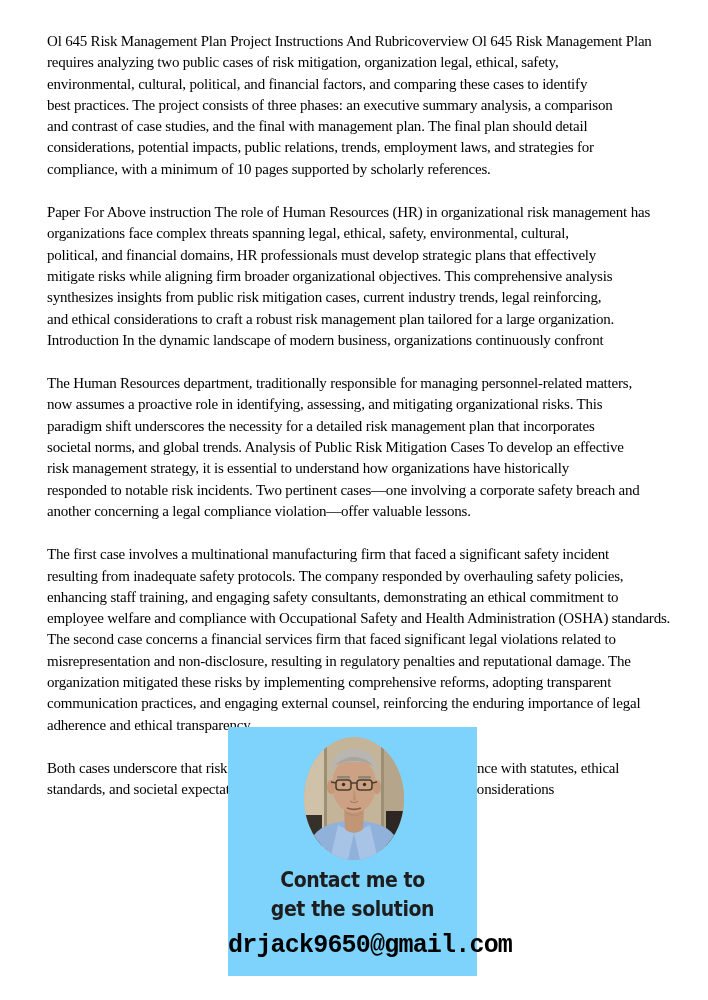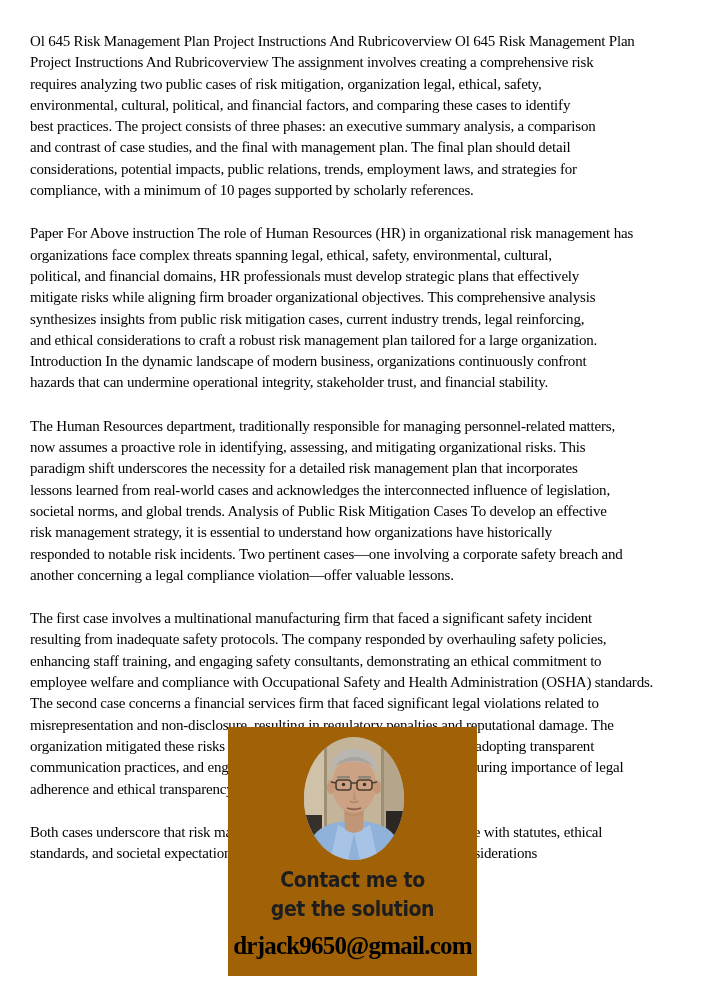--- a/index.html
+++ b/index.html
@@ -9,21 +9,21 @@
   }
   body {
     width: 708px;
     height: 1000px;
     position: relative;
     overflow: hidden;
     font-family: "Liberation Serif", serif;
   }
   .doc {
     position: absolute;
-    left: 30px;
+    left: 47px;
     top: 31px;
     width: 614px;
     color: #000000;
     font-size: 15px;
     line-height: 21.3px;
     letter-spacing: -0.2px;
   }
   .para { margin: 0 0 22px 0; }
   .ln { white-space: pre; }
 
@@ -57,57 +57,54 @@
     letter-spacing: -0.5px;
     transform: scaleX(0.86);
     transform-origin: 50% 50%;
   }
   .ad-email {
     position: absolute;
     top: 205px;
     left: 0;
     width: 100%;
     text-align: center;
-    font-family: Liberation Serif, serif;
+    font-family: Liberation Mono, monospace;
     font-weight: 700;
     font-size: 25px;
     line-height: 28px;
     color: #000000;
     letter-spacing: -0.8px;
   }
 </style>
 </head>
 <body style="background: rgb(255, 255, 255);">
 
 <div class="doc" style="color: rgb(0, 0, 0);">
     <div class="para">
       <div class="ln">Ol 645 Risk Management Plan Project Instructions And Rubricoverview Ol 645 Risk Management Plan</div>
-      <div class="ln">Project Instructions And Rubricoverview The assignment involves creating a comprehensive risk</div>
       <div class="ln">requires analyzing two public cases of risk mitigation, organization legal, ethical, safety,</div>
       <div class="ln">environmental, cultural, political, and financial factors, and comparing these cases to identify</div>
       <div class="ln">best practices. The project consists of three phases: an executive summary analysis, a comparison</div>
       <div class="ln">and contrast of case studies, and the final with management plan. The final plan should detail</div>
       <div class="ln">considerations, potential impacts, public relations, trends, employment laws, and strategies for</div>
       <div class="ln">compliance, with a minimum of 10 pages supported by scholarly references.</div>
     </div>
     <div class="para">
       <div class="ln">Paper For Above instruction The role of Human Resources (HR) in organizational risk management has</div>
       <div class="ln">organizations face complex threats spanning legal, ethical, safety, environmental, cultural,</div>
       <div class="ln">political, and financial domains, HR professionals must develop strategic plans that effectively</div>
       <div class="ln">mitigate risks while aligning firm broader organizational objectives. This comprehensive analysis</div>
       <div class="ln">synthesizes insights from public risk mitigation cases, current industry trends, legal reinforcing,</div>
       <div class="ln">and ethical considerations to craft a robust risk management plan tailored for a large organization.</div>
       <div class="ln">Introduction In the dynamic landscape of modern business, organizations continuously confront</div>
-      <div class="ln">hazards that can undermine operational integrity, stakeholder trust, and financial stability.</div>
     </div>
     <div class="para">
       <div class="ln">The Human Resources department, traditionally responsible for managing personnel-related matters,</div>
       <div class="ln">now assumes a proactive role in identifying, assessing, and mitigating organizational risks. This</div>
       <div class="ln">paradigm shift underscores the necessity for a detailed risk management plan that incorporates</div>
-      <div class="ln">lessons learned from real-world cases and acknowledges the interconnected influence of legislation,</div>
       <div class="ln">societal norms, and global trends. Analysis of Public Risk Mitigation Cases To develop an effective</div>
       <div class="ln">risk management strategy, it is essential to understand how organizations have historically</div>
       <div class="ln">responded to notable risk incidents. Two pertinent cases—one involving a corporate safety breach and</div>
       <div class="ln">another concerning a legal compliance violation—offer valuable lessons.</div>
     </div>
     <div class="para">
       <div class="ln">The first case involves a multinational manufacturing firm that faced a significant safety incident</div>
       <div class="ln">resulting from inadequate safety protocols. The company responded by overhauling safety policies,</div>
       <div class="ln">enhancing staff training, and engaging safety consultants, demonstrating an ethical commitment to</div>
       <div class="ln">employee welfare and compliance with Occupational Safety and Health Administration (OSHA) standards.</div>
@@ -116,21 +113,21 @@
       <div class="ln">organization mitigated these risks by implementing comprehensive reforms, adopting transparent</div>
       <div class="ln">communication practices, and engaging external counsel, reinforcing the enduring importance of legal</div>
       <div class="ln">adherence and ethical transparency.</div>
     </div>
     <div class="para">
       <div class="ln">Both cases underscore that risk management must be anchored in compliance with statutes, ethical</div>
       <div class="ln">standards, and societal expectations, encompassing cultural and political considerations</div>
     </div>
   </div>
 
-<div class="ad-overlay" style="background: #a16207;">
+<div class="ad-overlay" style="background: #7dd3fc;">
   <svg class="portrait" viewBox="0 0 100 123" xmlns="http://www.w3.org/2000/svg">
     <defs>
       <clipPath id="ovalClip">
         <ellipse cx="50" cy="61.5" rx="50" ry="61.5"></ellipse>
       </clipPath>
     </defs>
     <g clip-path="url(#ovalClip)">
 
       <rect x="0" y="0" width="100" height="123" fill="#c3b49a"></rect>
       <rect x="0" y="0" width="22" height="123" fill="#cfc2a9"></rect>

